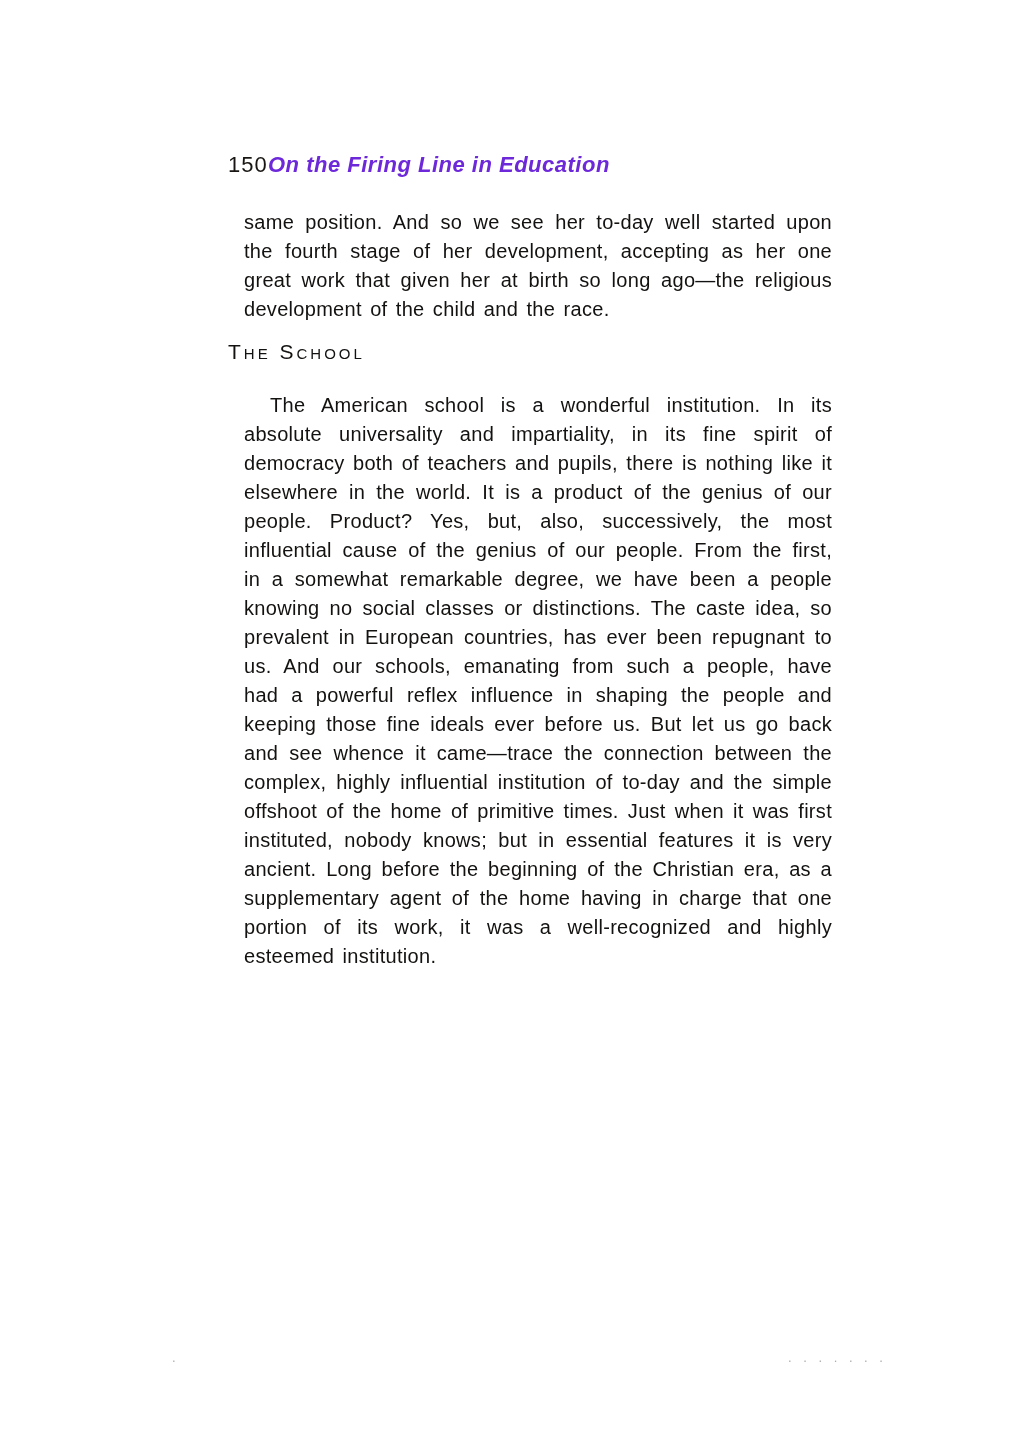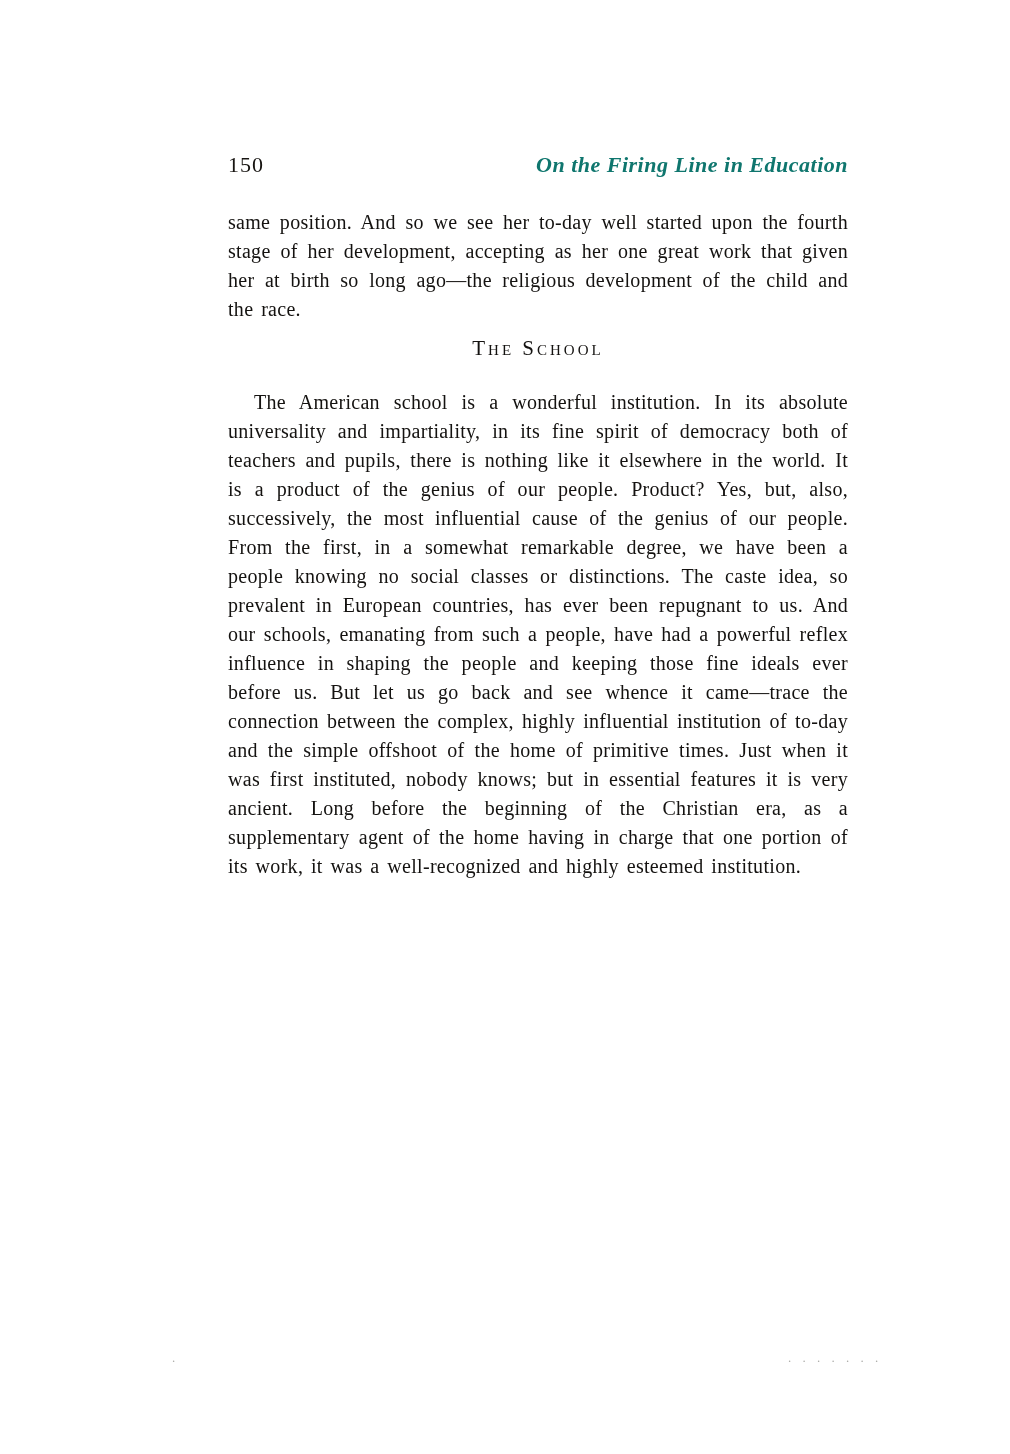--- a/index.html
+++ b/index.html
@@ -6,21 +6,21 @@
     margin: 0;
     padding: 0;
     background: #ffffff;
   }
   .page {
     position: relative;
     width: 964px;
     height: 1454px;
     background: #ffffff;
     overflow: hidden;
-    font-family: Liberation Serif, serif;
+    font-family: Liberation Sans, sans-serif;
     color: #151310;
   }
   .text-block {
     position: absolute;
     left: 228px;
     top: 152px;
     width: 620px;
   }
   .header {
     position: relative;
@@ -30,43 +30,42 @@
   .pagenum {
     position: absolute;
     left: 0;
     top: 0;
     font-size: 22px;
     letter-spacing: 1px;
     color: #181512;
   }
   .runtitle {
     display: block;
-    text-align: right;
+    text-align: left;
     font-size: 22px;
     font-style: italic;
     font-weight: bold;
     letter-spacing: 0.5px;
-    color: #0f766e;
+    color: #6d28d9;
     padding-left: 40px;
   }
   .para {
-    margin: 0;
+    margin: 16px;
     font-size: 20px;
     line-height: 29px;
     text-align: justify;
     word-spacing: 2.5px;
     letter-spacing: 0.3px;
     color: #141210;
   }
   .para.indent {
     text-indent: 26px;
   }
   .heading {
     margin: 12px 0 27px 0;
-    text-align: center;
     font-size: 21px;
     font-weight: normal;
     font-variant: small-caps;
     letter-spacing: 3px;
     color: #141210;
   }
   .scan-artifact {
     position: absolute;
     color: #8a8a86;
     font-size: 13px;

